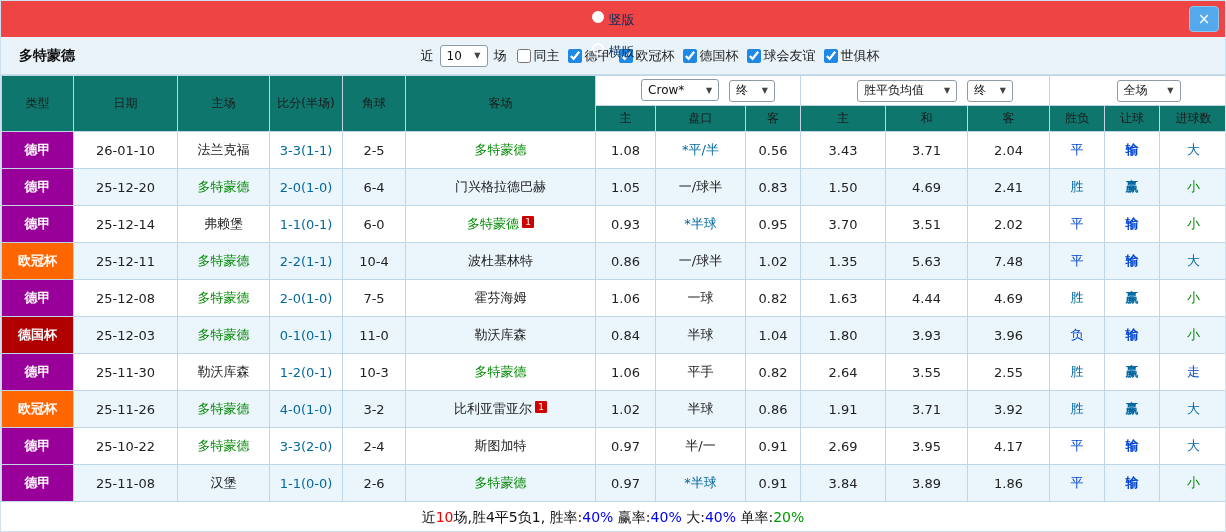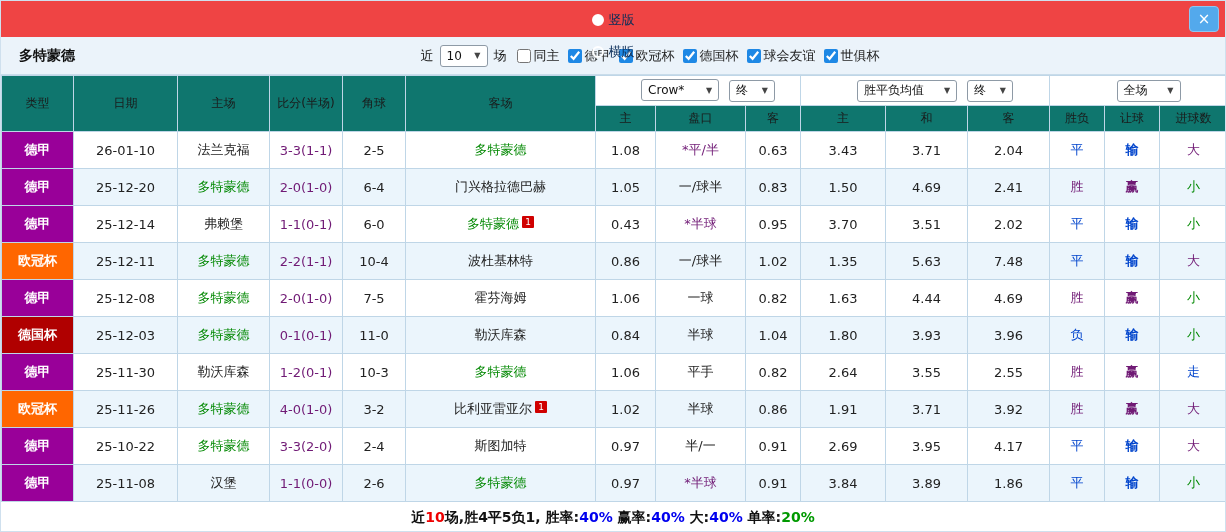--- a/index.html
+++ b/index.html
@@ -3,21 +3,21 @@
 <meta charset="utf-8">
 <style>
   * { box-sizing: border-box; margin: 0; padding: 0; }
   html,body { background:#fff; }
   body { font-family:"DejaVu Sans","Liberation Sans",sans-serif; }
   .app { width:1226px; height:532px; position:relative; overflow:hidden; background:#fff; border:1px solid #cfe0ee; }
 
   
   .topbar { height:36px; background:#ef4444; display:flex; align-items:center; justify-content:center; gap:14px; position:relative;flex-direction:column; }
   .topbar-title { color:#fff; font-weight:bold; font-size:15px; letter-spacing:1px; }
-  .radio-opt { display:inline-flex; align-items:center; gap:5px; color:#0b2e59; font-size:13px; cursor:pointer; }
+  .radio-opt { display:inline-flex; align-items:flex-start; gap:5px; color:#0b2e59; font-size:13px; cursor:pointer; }
   .radio-dot { width:12px; height:12px; border-radius:50%; border:2px solid #fff; display:inline-block; background:transparent; }
   .radio-dot.selected { background:#fff; }
   .close-btn { position:absolute; right:6px; top:5px; width:30px; height:26px; background:#53a9ec; border:1px solid #8cc6f2; border-radius:4px; color:#fff; font-size:15px; display:flex; align-items:center; justify-content:center; cursor:pointer; }
 
   
   .filterbar { height:38px; background:#ebf3fa; border-bottom:1px solid #c9dcea; display:flex; align-items:center; font-size:13px; color:#222; }
   .team-name { font-weight:bold; font-size:14px; margin-left:18px; color:#111; }
   .filter-center { flex:1; display:flex; align-items:center; justify-content:center; gap:6px; }
   .sel { display:inline-flex; align-items:center; justify-content:space-between; gap:8px; background:#fff; border:1px solid #8e9aa6; border-radius:3px; height:22px; padding:0 6px; font-size:12px; color:#111; cursor:pointer; white-space:nowrap; }
   .sel .arr { font-size:8px; color:#444; }
@@ -32,29 +32,29 @@
   .hrow1 .selcell { background:#fff;padding-left:20px; }
   .hrow2 { height:26px; }
   tbody tr { height:37px; }
   tbody tr:nth-child(even) { background:#ebf5fc; }
 
   td.lg-de  { background:#990099; color:#fff; font-weight:bold; }
   td.lg-cl  { background:#ff6600; color:#fff; font-weight:bold; }
   td.lg-cup { background:#b00000; color:#fff; font-weight:bold; }
 
   .green { color:#008800; }
-  .red   { color:#701a75; }
+  .red   { color:#0369a1; }
   .blue  { color:#0044cc; }
   .bold  { font-weight:bold; }
 
   .redcard { display:none; width:12px; height:12px; background:#d00000; color:#fff; font-size:9px; line-height:12px; align-items:center; justify-content:center; margin-left:3px; vertical-align:3px; border-radius:1px; }
 
   
   .footer { height:32px; display:flex; align-items:center; justify-content:center; font-size:14px; color:#111; }
-  .footer span { white-space:pre;font-weight:bold; }
+  .footer span { white-space:pre; }
   .footer .red { color:#ee0000; }
   .footer .blue { color:#0000ee; }
   .footer .green { color:#009900; }
 </style>
 </head>
 <body>
 
 <div class="app">
 
   <div class="topbar">
@@ -180,21 +180,21 @@
     <td class="lg-de">德甲</td>
     <td>26-01-10</td>
     <td>法兰克福</td>
     <td class="red">3-3(1-1)</td>
     <td>2-5</td>
     <td>
       <span class="green">多特蒙德</span>
     </td>
     <td>1.08</td>
     <td class="red">*平/半</td>
-    <td>0.63</td>
+    <td>0.56</td>
     <td>3.43</td>
     <td>3.71</td>
     <td>2.04</td>
     <td class="blue">平</td>
     <td class="blue bold">输</td>
     <td class="red">大</td>
   </tr>
         <tr>
     <td class="lg-de">德甲</td>
     <td>25-12-20</td>
@@ -216,21 +216,21 @@
   </tr>
         <tr>
     <td class="lg-de">德甲</td>
     <td>25-12-14</td>
     <td>弗赖堡</td>
     <td class="red">1-1(0-1)</td>
     <td>6-0</td>
     <td>
       <span class="green">多特蒙德</span><span class="redcard" style="display: inline-flex;">1</span>
     </td>
-    <td>0.43</td>
+    <td>0.93</td>
     <td class="red">*半球</td>
     <td>0.95</td>
     <td>3.70</td>
     <td>3.51</td>
     <td>2.02</td>
     <td class="blue">平</td>
     <td class="blue bold">输</td>
     <td class="green">小</td>
   </tr>
         <tr>

